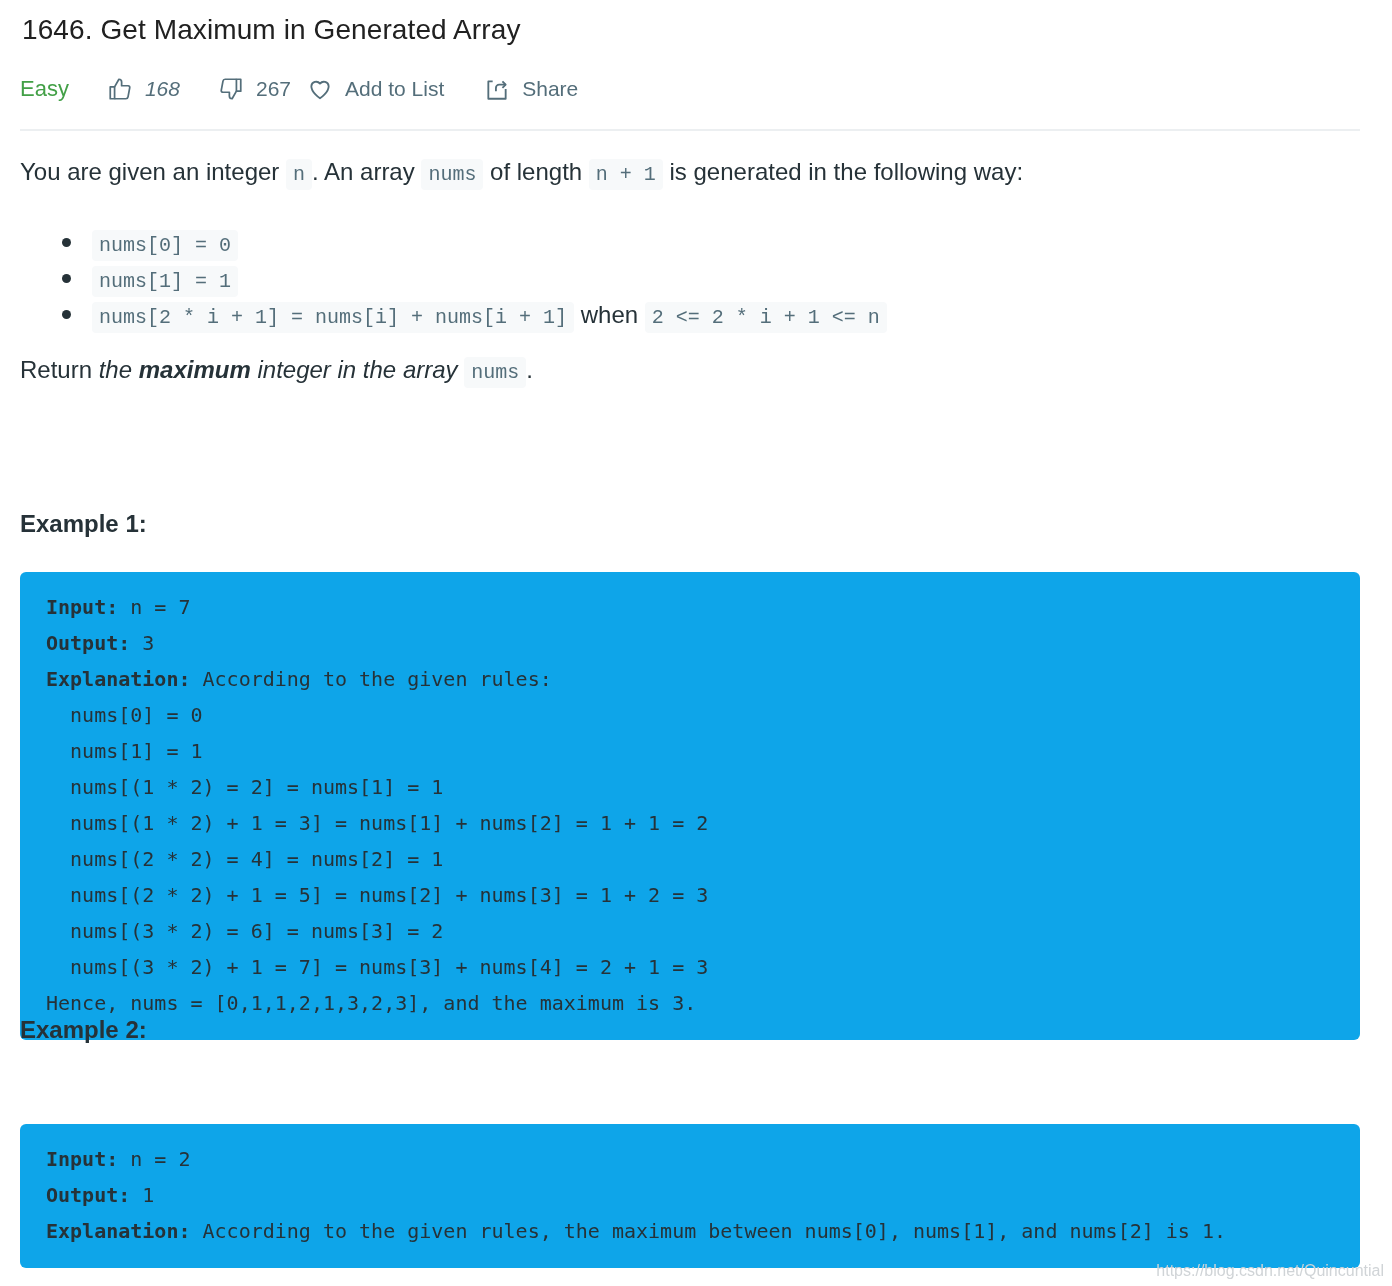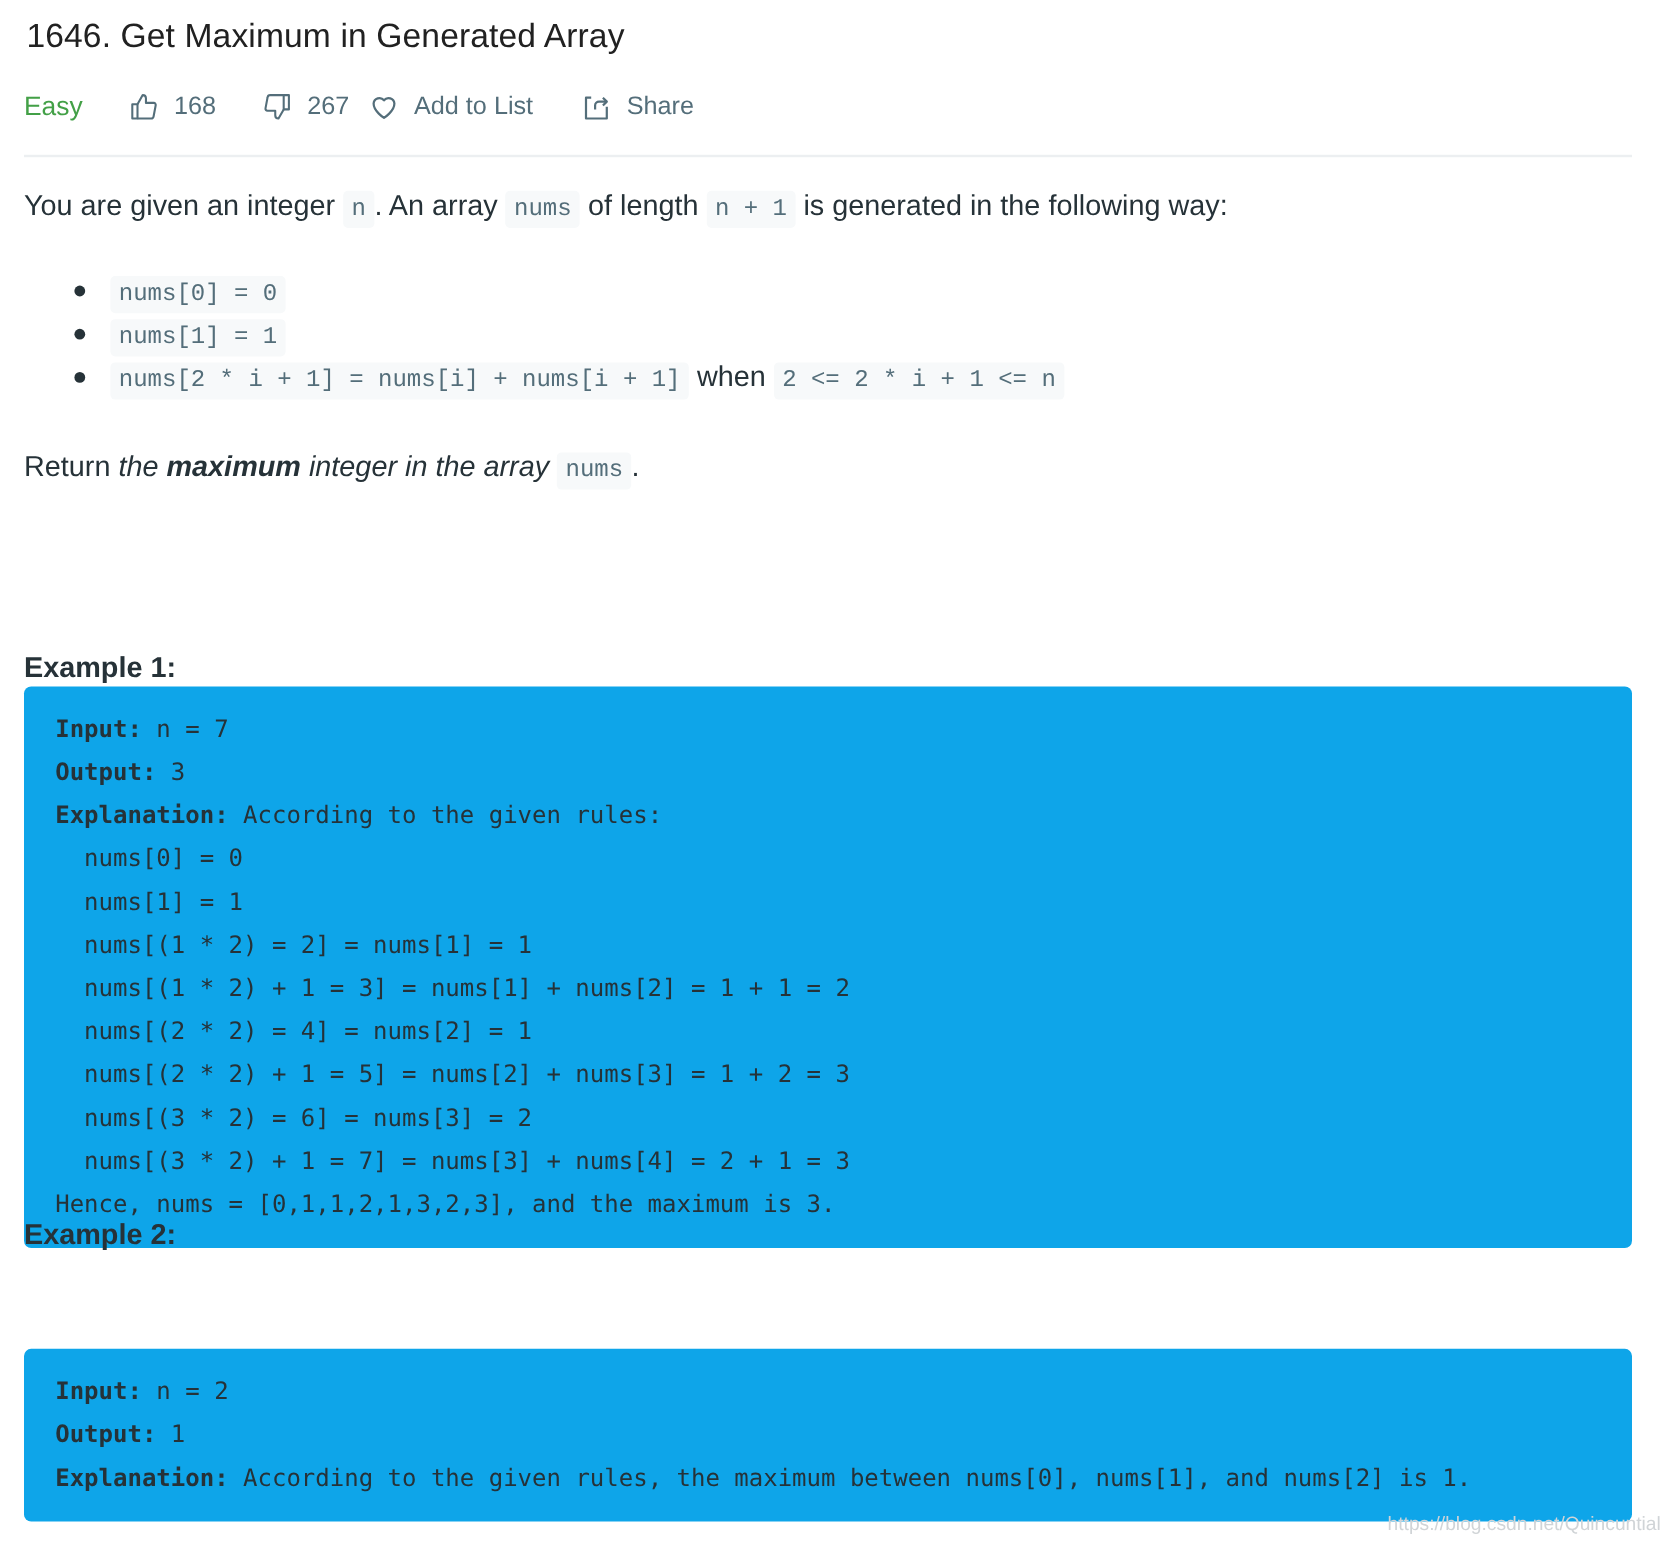--- a/index.html
+++ b/index.html
@@ -16,21 +16,21 @@
       letter-spacing: 0.1px; white-space: nowrap;
     }
     .meta {
       position: absolute; left: 0; top: 72px; height: 34px;
       display: flex; align-items: center; white-space: nowrap;
       font-size: 21px; color: #546e7a;
     }
     .meta .difficulty { color: #43a047; font-size: 22px; margin-right: 38px; }
     .meta .item { display: flex; align-items: center; cursor: pointer; }
     .meta .item svg { width: 26px; height: 26px; margin-right: 12px; }
-    .meta .likes { margin-right: 38px; }
+    .meta .likes { margin-right: 38px; font-style: italic; }
     .meta .dislikes { margin-right: 16px; }
     .meta .addlist { margin-right: 40px; }
     .divider {
       position: absolute; left: 0; top: 129px; width: 1340px; height: 2px;
       background: #eceff1;
     }
     .content { position: absolute; left: 0; top: 154px; width: 1340px; font-size: 24px; line-height: 36px; }
     code.inl {
       font-family: "Liberation Mono", "DejaVu Sans Mono", monospace;
       font-size: 20px; color: #546e7a;
@@ -40,21 +40,21 @@
     p.intro { margin: 0; white-space: nowrap; }
     ul.rules { list-style: none; margin-top: 32px; padding-left: 40px; }
     ul.rules li {
       position: relative; height: 36px; line-height: 36px; white-space: nowrap;
       padding-left: 32px;
     }
     ul.rules li .bullet {
       position: absolute; left: 2px; top: 13px; width: 9px; height: 9px;
       background: #263238; border-radius: 50%;
     }
-    p.ret { margin-top: 39px; white-space: nowrap; }
+    p.ret { margin-top: 19px; white-space: nowrap; }
     p.ret em { font-style: italic; }
     p.ret strong { font-weight: 700; font-style: italic; }
     h3.ex {
       position: absolute; left: 0;
       font-size: 24px; font-weight: 700; color: #263238;
     }
     pre.block {
       position: absolute; left: 0; width: 1340px;
       background: #0ea5e9; border-radius: 6px;
       font-family: "DejaVu Sans Mono", "Liberation Mono", monospace;
@@ -132,21 +132,21 @@
         <span class="bullet"></span>
         <code class="inl">nums[2 * i + 1] = nums[i] + nums[i + 1]</code><span> when </span><code class="inl">2 &lt;= 2 * i + 1 &lt;= n</code>
       </li>
     </ul>
 
     <p class="ret">
       <span>Return </span><em>the </em><strong>maximum</strong><em> integer in the array</em><span> </span><code class="inl">nums</code><span>.</span>
     </p>
   </div>
 
-  <h3 class="ex" style="top:510px;margin-top:33px;">Example 1:</h3>
+  <h3 class="ex" style="top:510px;">Example 1:</h3>
 
   <pre class="block" style="top:572px; height:468px;"><span class="line"><span class="lbl">Input:</span><span> n = 7</span></span><span class="line"><span class="lbl">Output:</span><span> 3</span></span><span class="line"><span class="lbl">Explanation:</span><span> According to the given rules:</span></span><span class="line">  nums[0] = 0</span><span class="line">  nums[1] = 1</span><span class="line">  nums[(1 * 2) = 2] = nums[1] = 1</span><span class="line">  nums[(1 * 2) + 1 = 3] = nums[1] + nums[2] = 1 + 1 = 2</span><span class="line">  nums[(2 * 2) = 4] = nums[2] = 1</span><span class="line">  nums[(2 * 2) + 1 = 5] = nums[2] + nums[3] = 1 + 2 = 3</span><span class="line">  nums[(3 * 2) = 6] = nums[3] = 2</span><span class="line">  nums[(3 * 2) + 1 = 7] = nums[3] + nums[4] = 2 + 1 = 3</span><span class="line">Hence, nums = [0,1,1,2,1,3,2,3], and the maximum is 3.</span></pre>
 
   <h3 class="ex" style="top:1016px;">Example 2:</h3>
 
   <pre class="block" style="top:1124px; height:144px;"><span class="line"><span class="lbl">Input:</span><span> n = 2</span></span><span class="line"><span class="lbl">Output:</span><span> 1</span></span><span class="line"><span class="lbl">Explanation:</span><span> According to the given rules, the maximum between nums[0], nums[1], and nums[2] is 1.</span></span></pre>
 
 </div>
 
 <div class="watermark">https://blog.csdn.net/Quincuntial</div>

